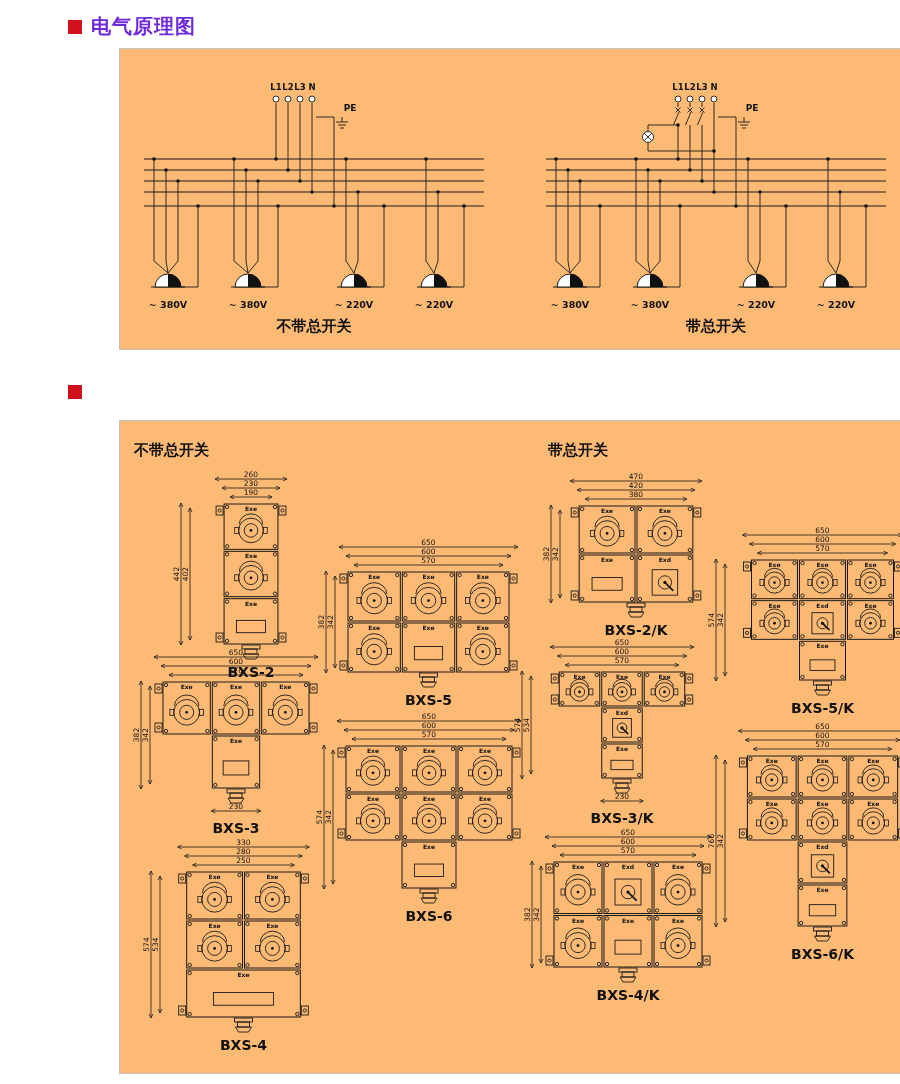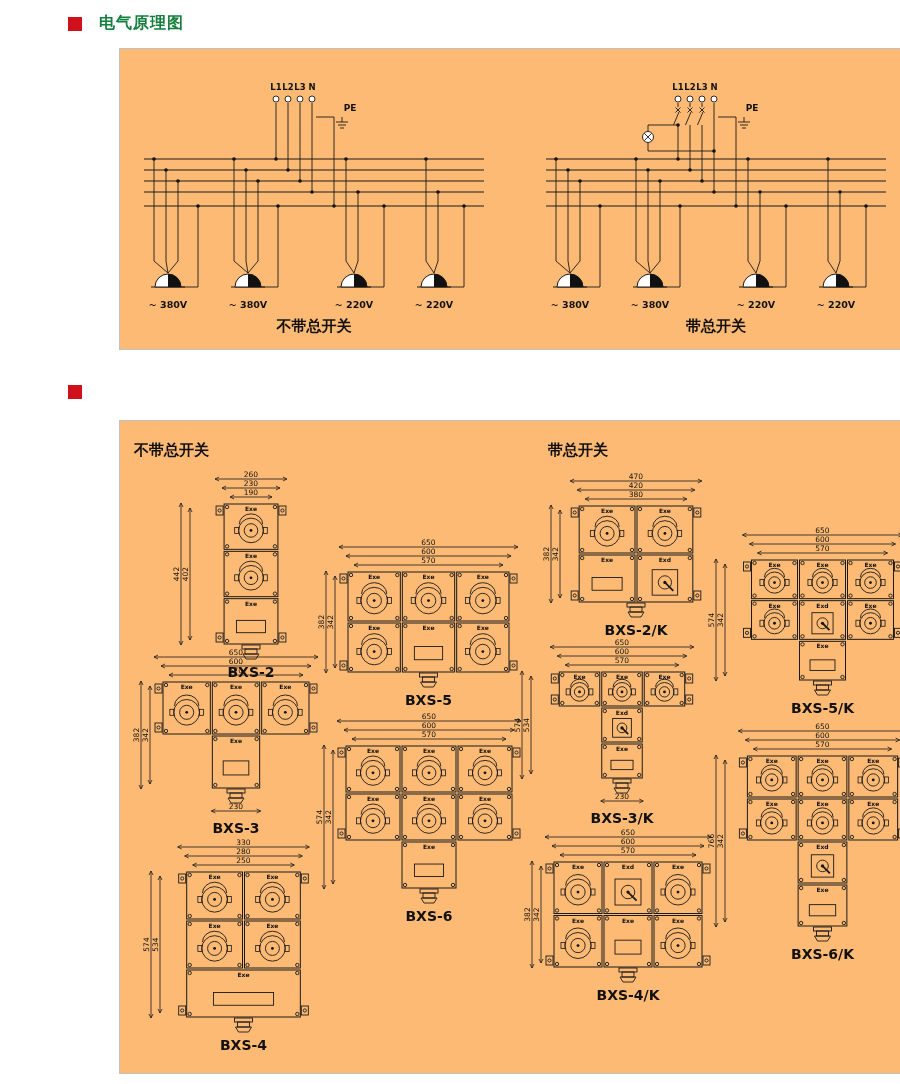--- a/index.html
+++ b/index.html
@@ -1,19 +1,19 @@
 <!DOCTYPE html>
 <html><head>
 <meta charset="utf-8">
 <style>
   html,body{margin:0;padding:0;background:#ffffff;}
   body{width:900px;height:1084px;position:relative;font-family:"DejaVu Sans","Liberation Sans",sans-serif;color:#1a1a1a;}
   .section-header{position:absolute;left:68px;display:flex;align-items:center;gap:9px;}
   .section-header .red-sq{width:14px;height:14px;background:#d0111b;display:inline-block;}
-  .section-header .title{font-size:16px;font-weight:bold;color:#15803d;letter-spacing:1px;margin-left:8px;}
+  .section-header .title{font-size:20px;font-weight:bold;color:#6d28d9;letter-spacing:1px;}
   #hdr1{top:13px;}
   #hdr2{top:385px;}
   .panel{position:absolute;left:75px;width:793px;border:1px solid #c2c2c2;background:#fdba74;margin-left:44px;}
   #panel1{top:48px;height:300px;}
   #panel2{top:420px;height:652px;}
   svg{position:absolute;overflow:visible;}
   svg text{font-family:"DejaVu Sans","Liberation Sans",sans-serif;}
   .group-label{position:absolute;font-size:15px;font-weight:bold;color:#111;}
 </style>
 </head>

